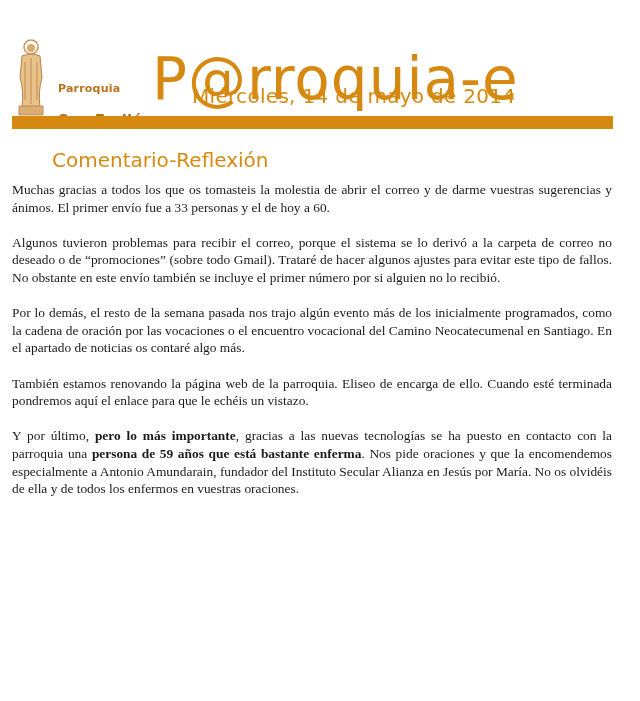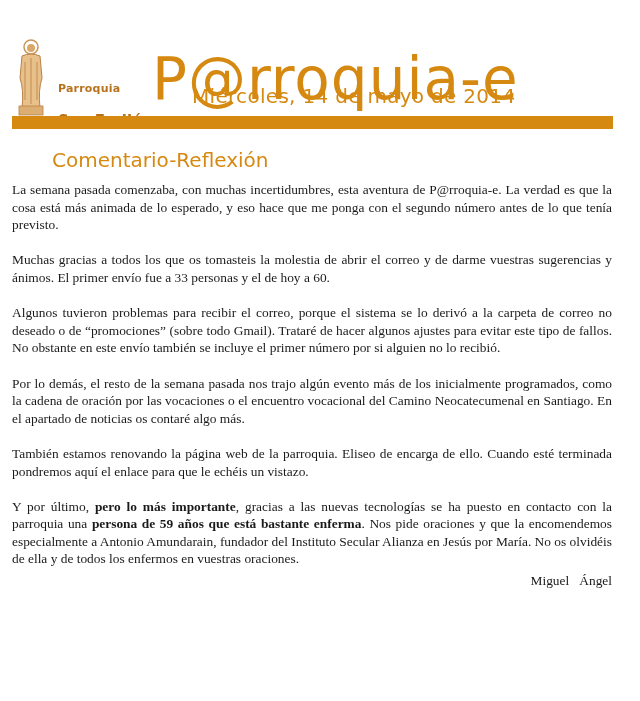--- a/index.html
+++ b/index.html
@@ -32,20 +32,18 @@
   <div class="parish-small">Parroquia</div>
   <div class="parish-big">San Froilán</div>
   <div class="title">P@rroquia-e</div>
   <div class="date">Miércoles, 14 de mayo de 2014</div>
   <div class="bar"></div>
 </div>
 
 <div class="section-title">Comentario-Reflexión</div>
 
 <div class="content">
-  <p>La semana pasada comenzaba, con muchas incertidumbres, esta aventura de P@rroquia-e. La verdad es que la cosa está más animada de lo esperado, y eso hace que me ponga con el segundo número antes de lo que tenía previsto.</p>
   <p>Muchas gracias a todos los que os tomasteis la molestia de abrir el correo y de darme vuestras sugerencias y ánimos. El primer envío fue a 33 personas y el de hoy a 60.</p>
   <p>Algunos tuvieron problemas para recibir el correo, porque el sistema se lo derivó a la carpeta de correo no deseado o de “promociones” (sobre todo Gmail). Trataré de hacer algunos ajustes para evitar este tipo de fallos. No obstante en este envío también se incluye el primer número  por si alguien no lo recibió.</p>
   <p>Por lo demás, el resto de la semana pasada nos trajo algún evento más de los inicialmente programados, como la cadena de oración por las vocaciones o el encuentro vocacional del Camino Neocatecumenal en Santiago. En el apartado de noticias os contaré algo más.</p>
   <p>También estamos renovando la página web de la parroquia. Eliseo de encarga de ello. Cuando esté terminada pondremos aquí el enlace para que le echéis un vistazo.</p>
   <p class="last"><span>Y por último, </span><b>pero lo más importante</b><span>, gracias a las nuevas tecnologías se ha puesto en contacto con la parroquia una </span><b>persona de 59 años que está bastante enferma</b><span>. Nos pide oraciones y que la encomendemos especialmente a Antonio Amundarain, fundador del Instituto Secular Alianza en Jesús por María. No os olvidéis de ella y de todos los enfermos en vuestras oraciones.</span></p>
-  <p class="sign"><span style="white-space:pre;">Miguel   Ángel</span></p>
 </div>
 
 </body></html>

